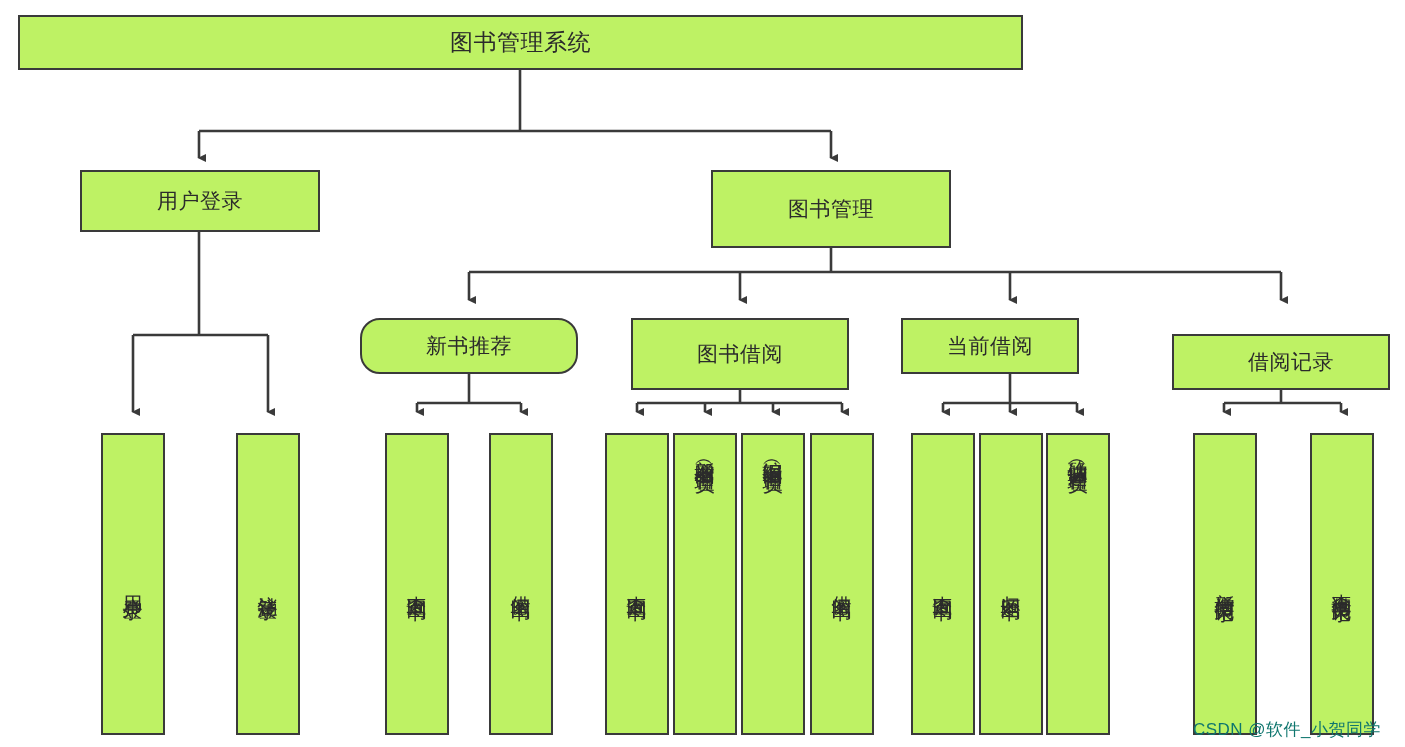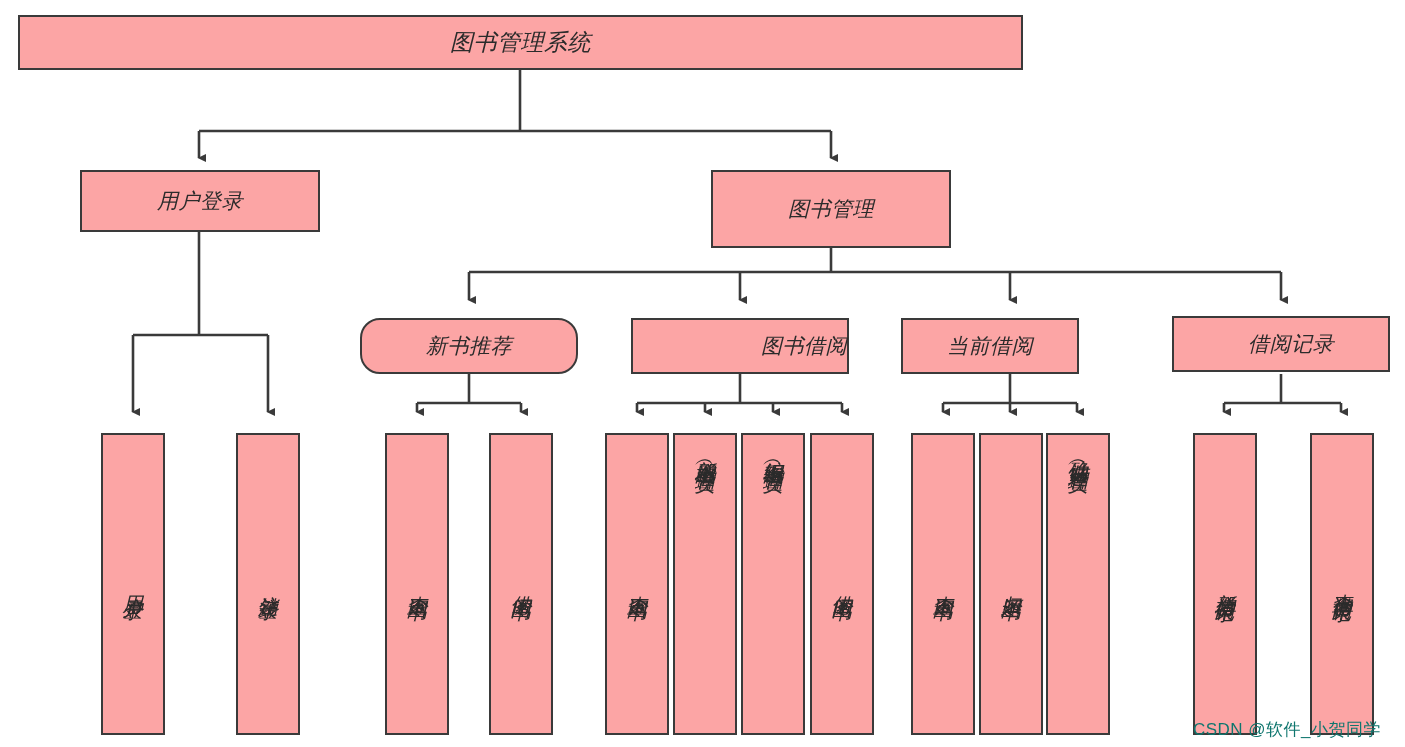--- a/index.html
+++ b/index.html
@@ -23,27 +23,26 @@
     position: absolute;
     left: 0;
     top: 0;
     width: 1405px;
     height: 747px;
     pointer-events: none;
   }
   .node {
     position: absolute;
     box-sizing: border-box;
-    background: #fca5a5;
+    background: #bef264;
     border: 2.5px solid #3a3a3a;
     display: flex;
     align-items: center;
     justify-content: center;
     color: #2b2b2b;
-    font-style: italic;
   }
   .node .label {
     font-size: 21px;
     line-height: 1.18;
     letter-spacing: 0.5px;
     white-space: nowrap;
   }
   .node.vertical {
     align-items: flex-start;
     justify-content: center;
@@ -135,27 +134,27 @@
   <div class="node" style="left:80px; top:170px; width:240px; height:62px;">
     <span class="label">用户登录</span>
   </div>
   <div class="node" style="left:711px; top:170px; width:240px; height:78px;">
     <span class="label">图书管理</span>
   </div>
 
   <div class="node" style="left:360px; top:318px; width:218px; height:56px;border-radius:20px;">
     <span class="label">新书推荐</span>
   </div>
-  <div class="node" style="left:631px; top:318px; width:218px; height:56px;justify-content:flex-end;">
+  <div class="node" style="left:631px; top:318px; width:218px; height:72px;">
     <span class="label">图书借阅</span>
   </div>
   <div class="node" style="left:901px; top:318px; width:178px; height:56px;">
     <span class="label">当前借阅</span>
   </div>
-  <div class="node" style="left:1172px; top:316px; width:218px; height:56px;padding-left:20px;">
+  <div class="node" style="left:1172px; top:334px; width:218px; height:56px;padding-left:20px;">
     <span class="label">借阅记录</span>
   </div>
 
   <div class="node vertical centered" style="left:101px; top:433px; width:64px; height:302px;">
     <span class="label">用户登录</span>
   </div>
   <div class="node vertical centered" style="left:236px; top:433px; width:64px; height:302px;">
     <span class="label">注销登录</span>
   </div>
 

